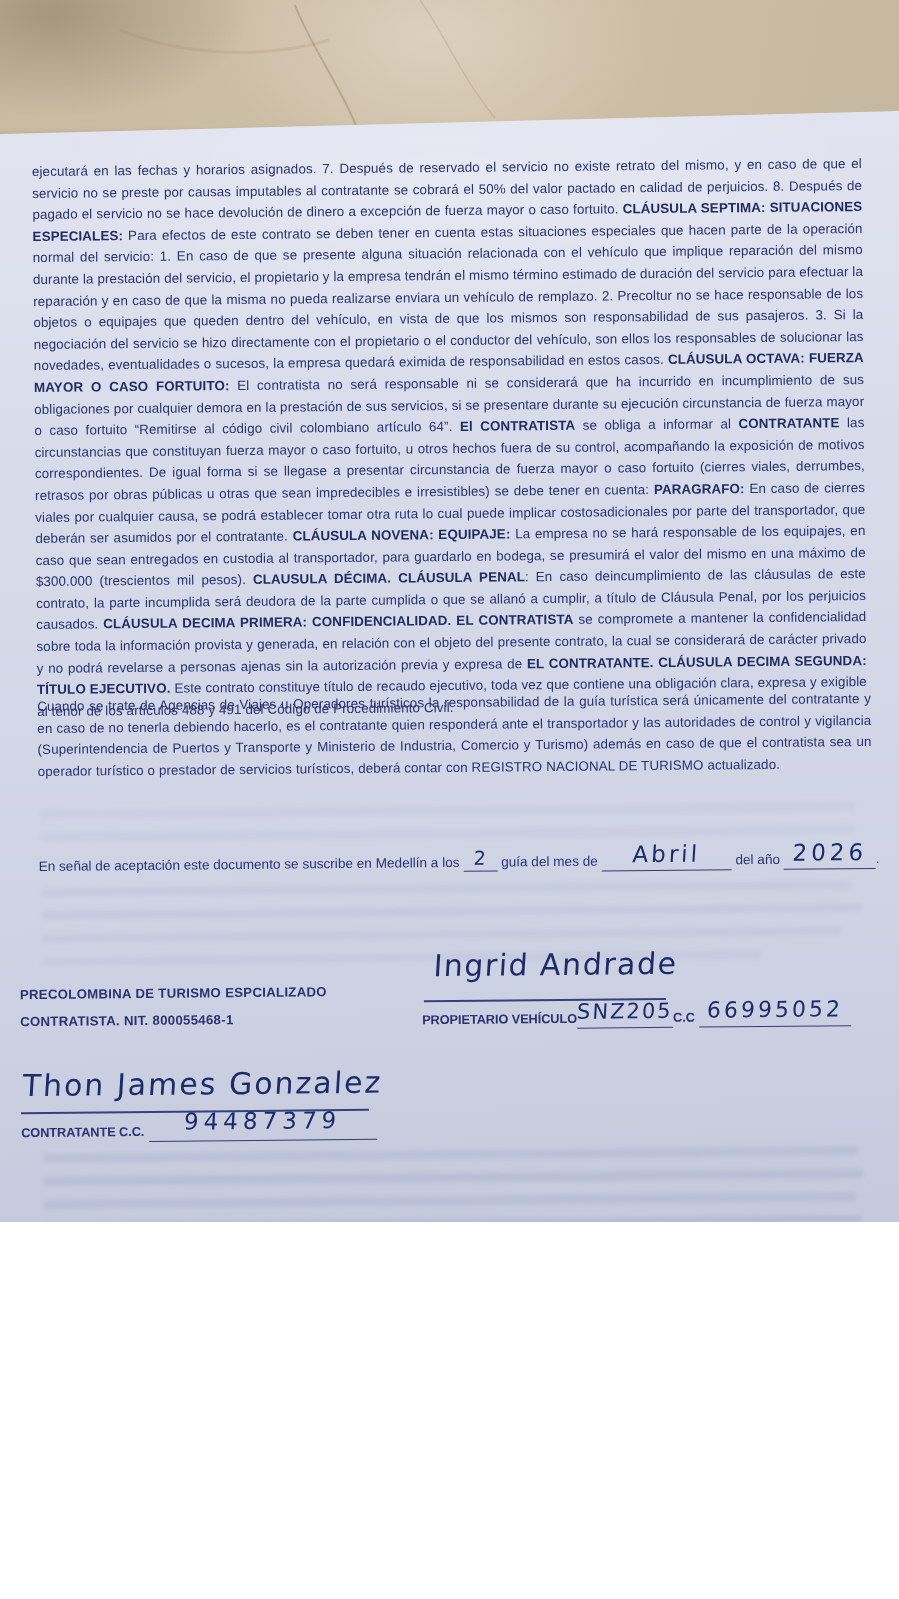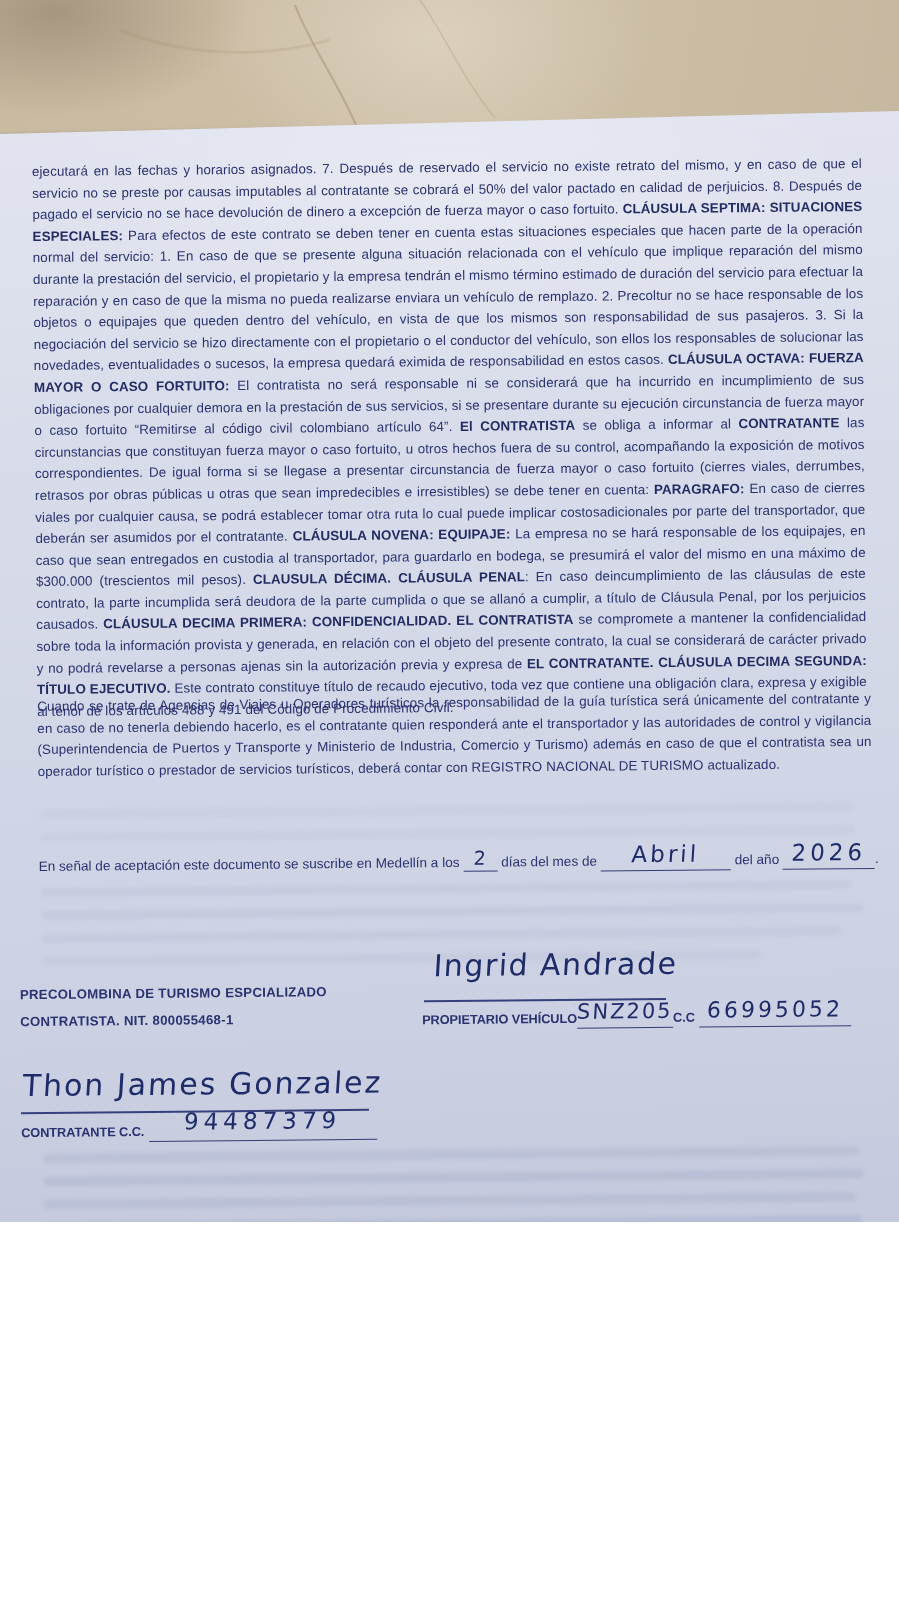--- a/index.html
+++ b/index.html
@@ -104,21 +104,21 @@
           <div class="ghost-row" style="left: 430px; top: 1384px; width: 420px; opacity: 0.07;"></div>
         </div>
 
       <div id="para1" class="body-par"><span>ejecutará en las fechas y horarios asignados.  7. Después de reservado el servicio no existe retrato del mismo, y en caso de que el servicio no se preste por causas imputables al contratante se cobrará el 50% del valor pactado en calidad de perjuicios. 8. Después de pagado el servicio no se hace devolución de dinero a excepción de fuerza mayor o caso fortuito. </span><b>CLÁUSULA SEPTIMA: SITUACIONES ESPECIALES:</b><span> Para efectos de este contrato se deben tener en cuenta estas situaciones especiales que hacen parte de la operación normal del servicio: 1. En caso de que se presente alguna situación relacionada con el vehículo que implique reparación del mismo durante la prestación del servicio, el propietario y la empresa tendrán el mismo término estimado de duración del servicio para efectuar la reparación y en caso de que la misma no pueda realizarse enviara un vehículo de remplazo. 2. Precoltur no se hace responsable de los objetos o equipajes que queden dentro del vehículo, en vista de que los mismos son responsabilidad de sus pasajeros. 3. Si la negociación del servicio se hizo directamente con el propietario o el conductor del vehículo, son ellos los responsables de solucionar las novedades, eventualidades o sucesos, la empresa quedará eximida de responsabilidad en estos casos. </span><b>CLÁUSULA OCTAVA: FUERZA MAYOR O CASO FORTUITO:</b><span> El contratista no será responsable ni se considerará que ha incurrido en incumplimiento de sus obligaciones por cualquier demora en la prestación de sus servicios, si se presentare durante su ejecución circunstancia de fuerza mayor o caso fortuito “Remitirse  al código civil colombiano artículo 64”. </span><b>El CONTRATISTA</b><span> se obliga a informar al </span><b>CONTRATANTE</b><span> las circunstancias que constituyan fuerza mayor o caso fortuito, u otros hechos fuera de su control, acompañando la exposición de motivos correspondientes. De igual forma si se llegase a presentar circunstancia de fuerza mayor o caso fortuito (cierres viales, derrumbes, retrasos por obras públicas u otras que sean impredecibles e irresistibles) se debe tener en cuenta: </span><b>PARAGRAFO:</b><span> En caso de cierres viales por cualquier causa, se podrá establecer tomar otra ruta lo cual puede implicar costosadicionales por parte del transportador, que deberán ser asumidos por el contratante. </span><b>CLÁUSULA NOVENA: EQUIPAJE:</b><span> La empresa no se hará responsable de los equipajes, en caso que sean entregados en custodia al transportador, para guardarlo en bodega, se presumirá el valor del mismo en una máximo de $300.000 (trescientos mil pesos). </span><b>CLAUSULA DÉCIMA. CLÁUSULA PENAL</b><span>: En caso deincumplimiento de las cláusulas de este contrato, la parte incumplida será deudora de la parte cumplida o que se allanó a cumplir, a título de Cláusula Penal, por los perjuicios causados. </span><b>CLÁUSULA DECIMA PRIMERA: CONFIDENCIALIDAD. EL CONTRATISTA</b><span> se compromete a mantener la confidencialidad sobre toda la información provista y generada, en relación con el objeto del presente contrato, la cual se considerará de carácter privado y no podrá revelarse a personas ajenas sin la autorización previa y expresa de </span><b>EL CONTRATANTE. CLÁUSULA DECIMA SEGUNDA: TÍTULO EJECUTIVO.</b><span> Este contrato constituye título de recaudo ejecutivo, toda vez que contiene una obligación clara, expresa y exigible al tenor de los artículos 488 y 491 del Código de Procedimiento Civil.</span></div>
 
       <div id="para2" class="body-par">Cuando se trate de Agencias de Viajes u Operadores turísticos la responsabilidad de la guía turística será únicamente del contratante y en caso de no tenerla debiendo hacerlo, es el contratante quien responderá ante el transportador y las autoridades de control y vigilancia (Superintendencia de Puertos y Transporte y Ministerio de Industria, Comercio y Turismo) además en caso de que el contratista sea un operador turístico o prestador de servicios turísticos, deberá contar con REGISTRO NACIONAL DE TURISMO actualizado.</div>
 
       <div class="acceptance">
         <span>En señal de aceptación este documento se suscribe en Medellín a los</span>
         <span class="blank blank-day"><span class="hand hand-day">2</span></span>
-        <span>días del mes de</span>
+        <span>guía del mes de</span>
         <span class="blank blank-month"><span class="hand hand-month">Abril</span></span>
         <span>del año</span>
         <span class="blank blank-year"><span class="hand hand-year">2026</span></span><span>.</span>
       </div>
 
       <div id="contractor-block">
         <div class="print-caps">PRECOLOMBINA  DE  TURISMO  ESPCIALIZADO</div>
         <div class="print-caps">CONTRATISTA.  NIT. 800055468-1</div>
       </div>
 

